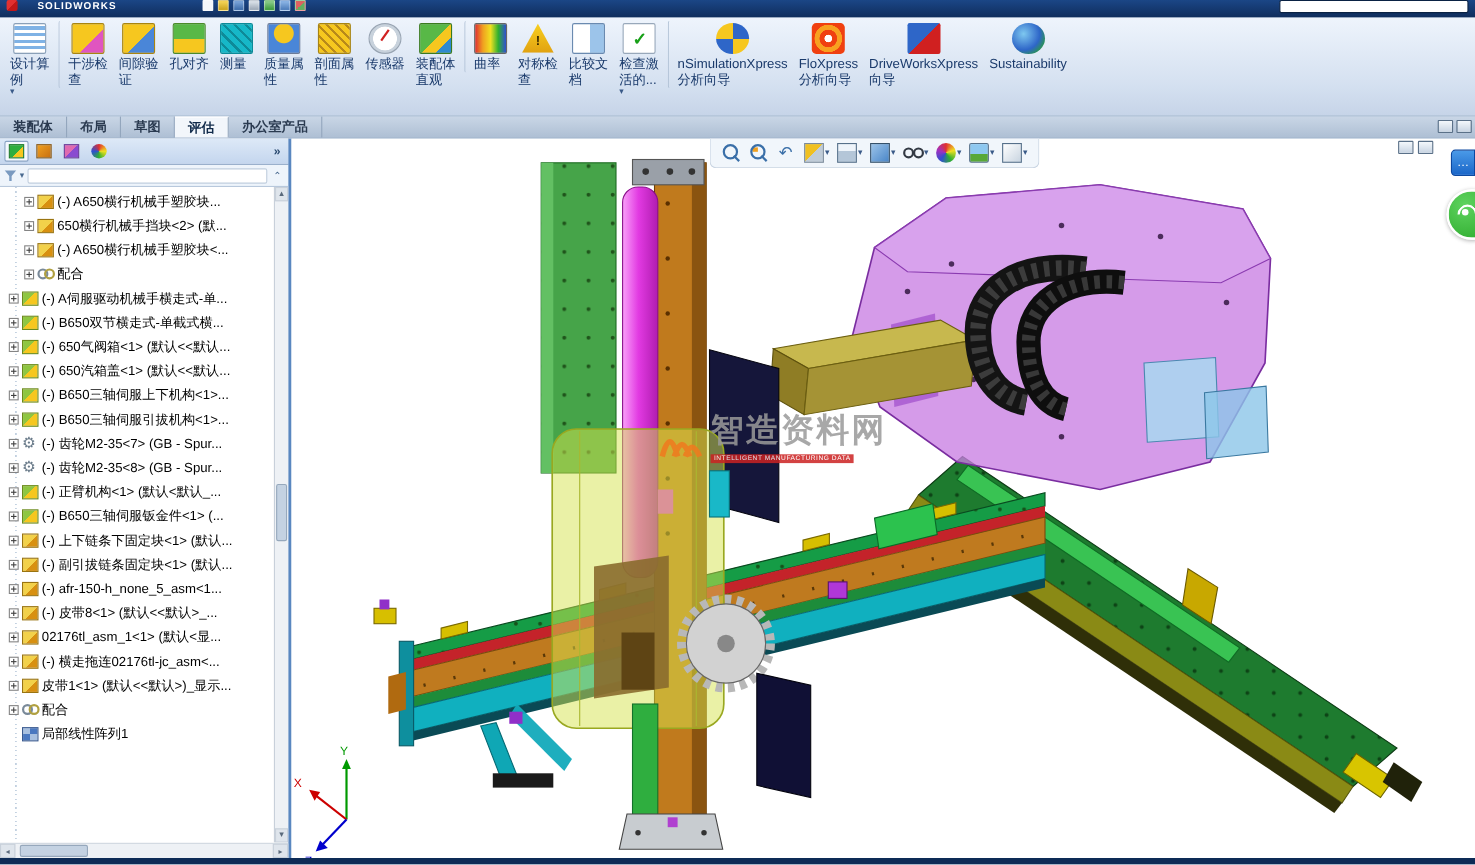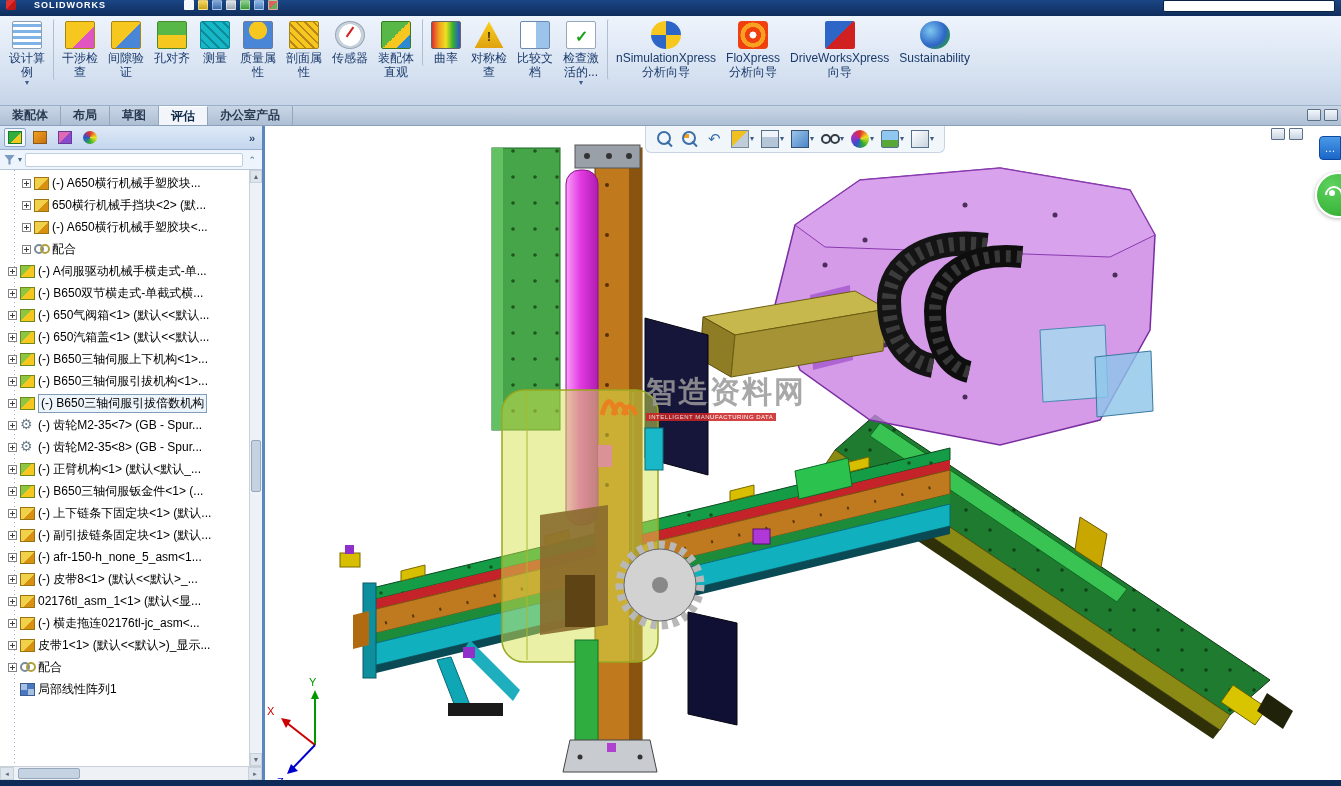--- a/index.html
+++ b/index.html
@@ -17,21 +17,21 @@
   .tb-ico[data-icon=open]{background:linear-gradient(180deg,#f7d75a,#caa21c)}
   .tb-ico[data-icon=save]{background:linear-gradient(180deg,#7fa8dc,#3a6aa8)}
   .tb-ico[data-icon=print]{background:linear-gradient(180deg,#dfe5ec,#9aa6b4)}
   .tb-ico[data-icon=undo]{background:linear-gradient(180deg,#8fd08f,#3a9a3a)}
   .tb-ico[data-icon=redo]{background:linear-gradient(180deg,#8fb8e8,#4a7ab8)}
   .tb-ico[data-icon=rebuild]{background:linear-gradient(135deg,#e06060 50%,#60b060 50%)}
   .tb-search{margin-left:auto;width:172px;height:12px;background:#fff;border-radius:2px;border:1px solid #0a2244;font-size:9px;padding:0 3px;color:#333}
 
   
   .ribbon{height:90px;background:linear-gradient(180deg,#eef4fc,#d4e0f0 70%,#c6d4e8);border-bottom:1px solid #9ab0c8;display:flex;align-items:flex-start;padding:3px 4px 0 4px;flex:none;overflow:hidden}
-  .rbtn{display:flex;flex-direction:column;align-items:center;padding:1px 5px;cursor:default;border-radius:2px;flex:none}
+  .rbtn{display:flex;flex-direction:column;align-items:flex-start;padding:1px 5px;cursor:default;border-radius:2px;flex:none}
   .rbtn.sep{border-left:1px solid #aebfd4;margin-left:3px;padding-left:8px}
   .rlabel,.rlabel2{font-size:12px;color:#1a3a6b;line-height:14px;text-align:center;white-space:nowrap}
   .rlabel2:empty{display:none}
   .rcaret{display:none;font-size:8px;color:#3a5a88;line-height:8px}
   .rcaret.show{display:block}
   .ricon{width:30px;height:28px;border-radius:2px;position:relative;flex:none;margin:1px auto 2px}
   .ricon::after{position:absolute;font-weight:bold;font-size:12px;line-height:1}
   .ricon[data-icon=design-study]{background:repeating-linear-gradient(0deg,#fff 0 3px,#7fb2e5 3px 6px);border:1px solid #8aa0b8}
   .ricon[data-icon=interference-check]{background:linear-gradient(135deg,#f6c71f 0 60%,#e055c0 60%);border:1px solid #a88410}
   .ricon[data-icon=clearance-verify]{background:linear-gradient(135deg,#f6c71f 0 55%,#4a86d8 55%);border:1px solid #a88410}
@@ -396,25 +396,20 @@
               <span class="ticon" data-icon="asm"></span>
               <span class="tlabel">(-) B650三轴伺服上下机构&lt;1&gt;...</span>
             </div>
 
             <div class="trow" data-ind="0">
               <span class="exp vis"></span>
               <span class="ticon" data-icon="asm"></span>
               <span class="tlabel">(-) B650三轴伺服引拔机构&lt;1&gt;...</span>
             </div>
 
-            <div class="trow sel" data-ind="0">
-              <span class="exp vis"></span>
-              <span class="ticon" data-icon="asm"></span>
-              <span class="tlabel">(-) B650三轴伺服引拔倍数机构</span>
-            </div>
 
             <div class="trow" data-ind="0">
               <span class="exp vis"></span>
               <span class="ticon" data-icon="gear"></span>
               <span class="tlabel">(-) 齿轮M2-35&lt;7&gt; (GB - Spur...</span>
             </div>
 
             <div class="trow" data-ind="0">
               <span class="exp vis"></span>
               <span class="ticon" data-icon="gear"></span>

